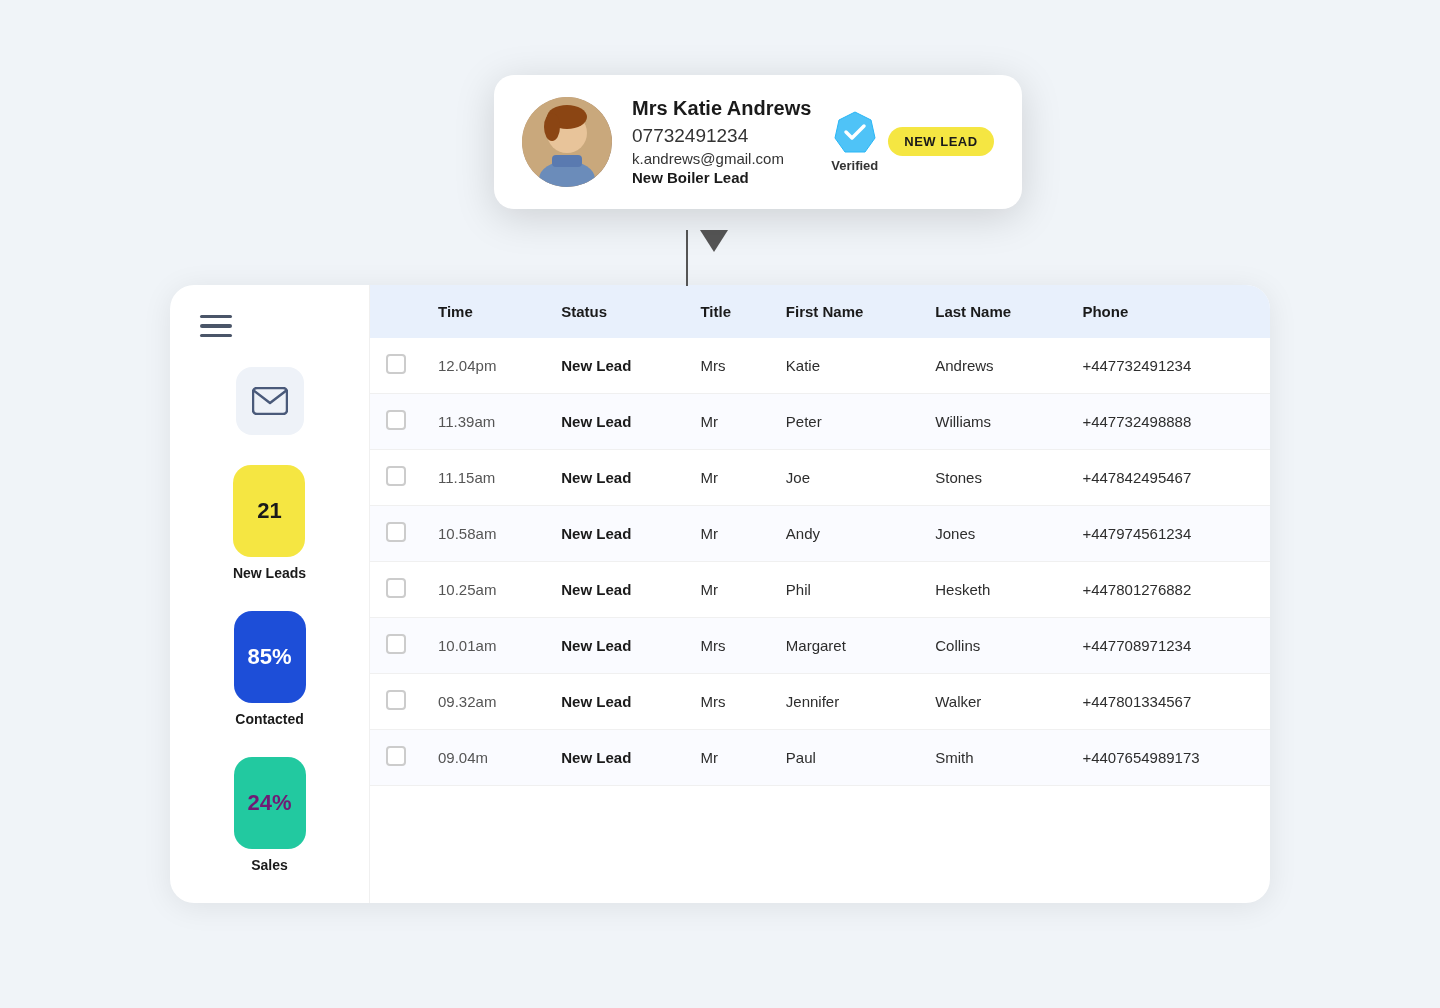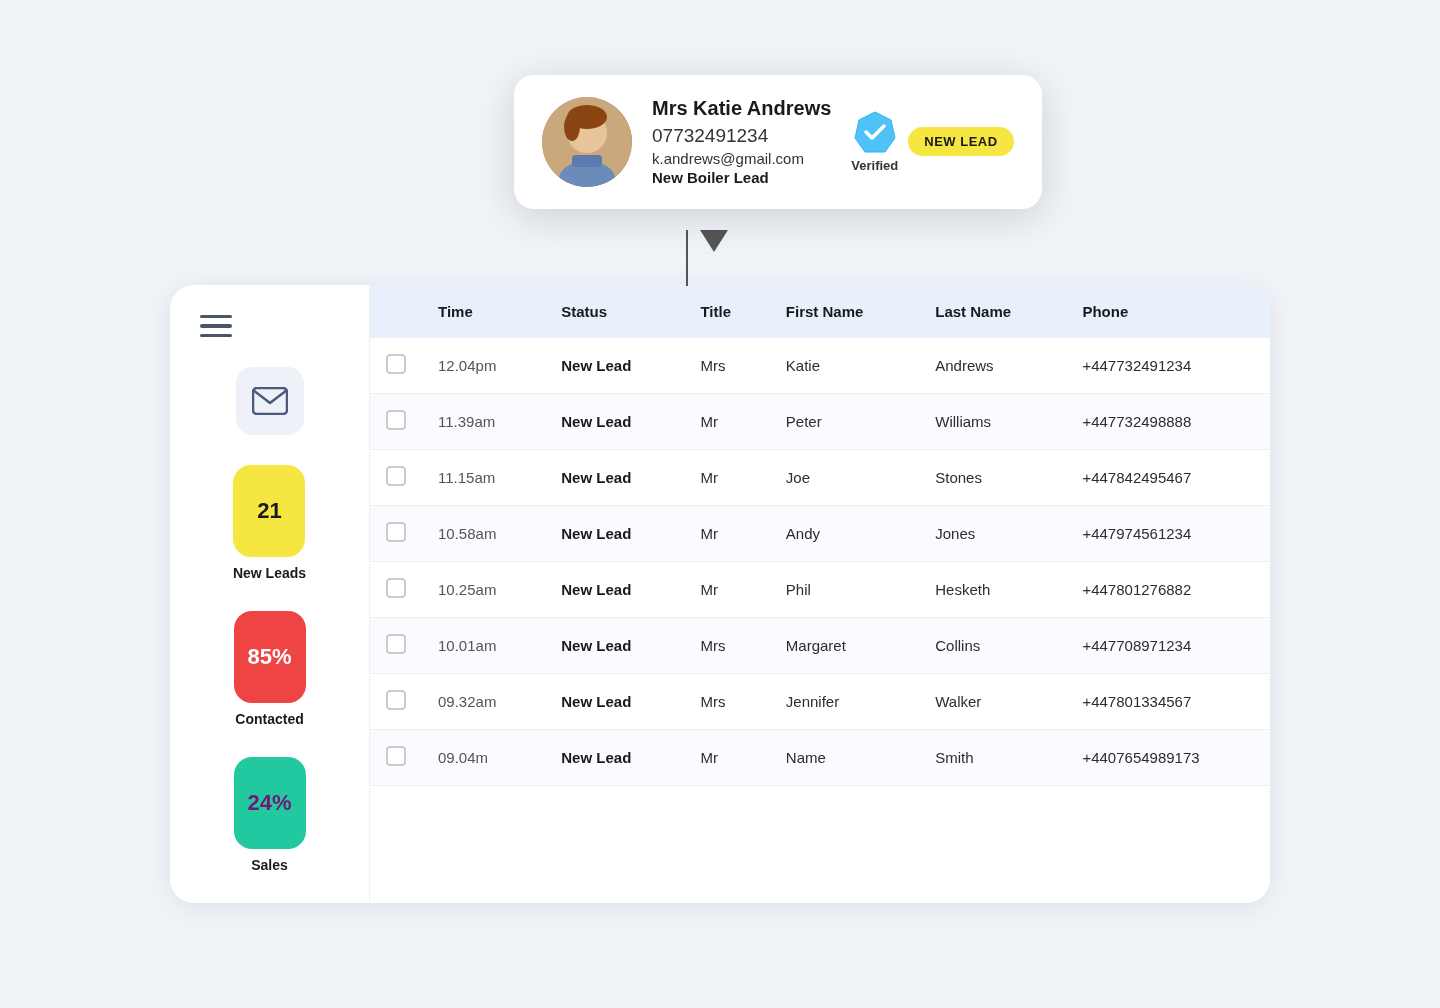--- a/index.html
+++ b/index.html
@@ -15,21 +15,21 @@
     .page-wrapper {
       position: relative;
       width: 1100px;
       margin-top: 180px;
     }
 
     
     .popup-card {
       position: absolute;
       top: -210px;
-      left: 344px;
+      left: 324px;
       background: white;
       border-radius: 20px;
       box-shadow: 0 8px 40px rgba(0,0,0,0.15);
       padding: 22px 28px;
       display: flex;
       align-items: center;
       gap: 20px;
       min-width: 520px;
       z-index: 10;
     }
@@ -185,21 +185,21 @@
       border-radius: 18px;
       display: flex;
       align-items: center;
       justify-content: center;
       font-size: 22px;
       font-weight: 800;
       color: #1a1a1a;
     }
 
     .stat-badge.yellow { background: #f5e642; }
-    .stat-badge.pink { background: #ef4444; color: white; align-items: center; }
+    .stat-badge.pink { background: #1d4ed8; color: white; align-items: center; }
     .stat-badge.green { background: #22c9a0; color: #701a75; }
 
     .stat-label {
       font-size: 14px;
       font-weight: 600;
       color: #1a1a1a;
       text-align: center;
     }
 
     
@@ -432,21 +432,21 @@
               <td>Mrs</td>
               <td>Jennifer</td>
               <td>Walker</td>
               <td>+447801334567</td>
             </tr>
             <tr>
               <td class="checkbox-col"><div class="row-checkbox"></div></td>
               <td class="time-cell">09.04m</td>
               <td><span class="status-badge">New Lead</span></td>
               <td>Mr</td>
-              <td>Name</td>
+              <td>Paul</td>
               <td>Smith</td>
               <td>+4407654989173</td>
             </tr>
           </tbody>
       </table>
     </div>
 
   </div>
 </div>
 

